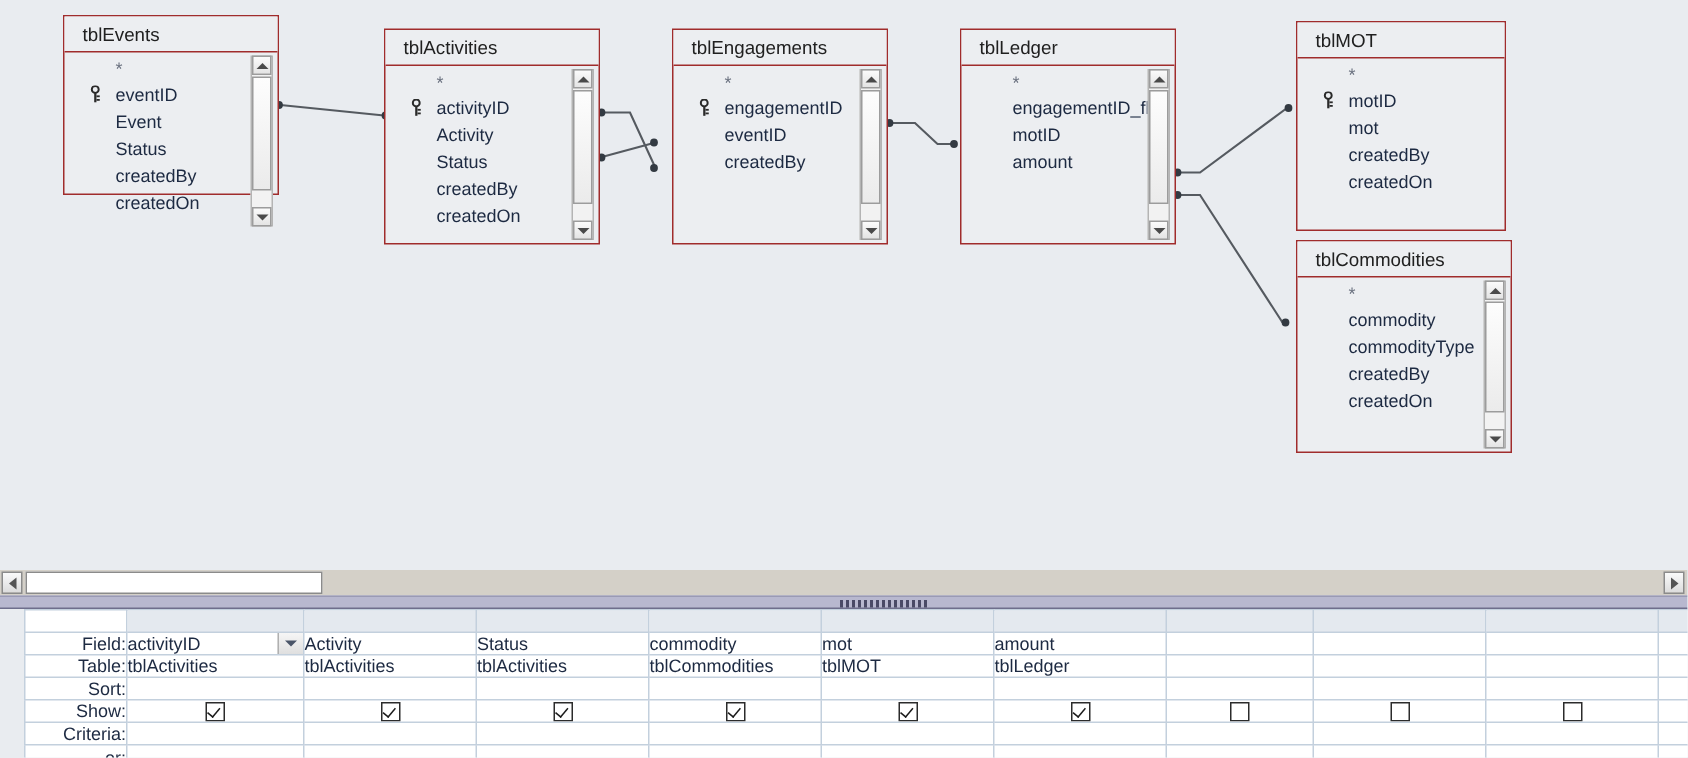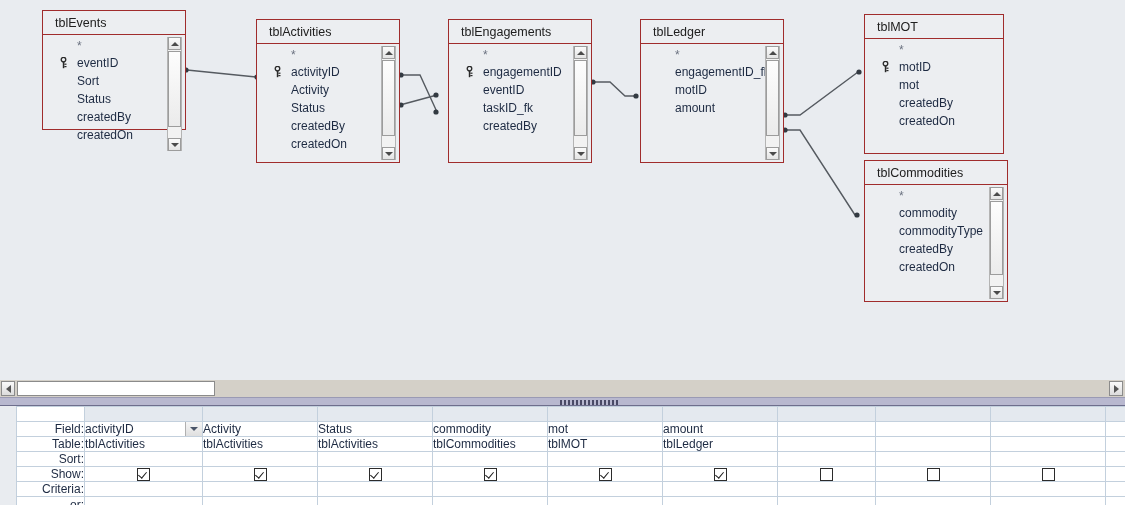--- a/index.html
+++ b/index.html
@@ -320,21 +320,21 @@
       <div class="table-box" style="left: 42px; top: 10px; width: 144px; height: 120px;">
         <div class="table-title">tblEvents</div>
         <div class="table-body" style="height: 119px;">
           <div class="field-row asterisk"><span>*</span></div>
           <div class="field-row"><svg class="key-icon" viewBox="0 0 9 12">
               <circle cx="4.5" cy="2.6" r="2.3" fill="none" stroke="#2a2a2a" stroke-width="1.3"></circle>
               <rect x="3.8" y="4.6" width="1.5" height="6.6" fill="#2a2a2a"></rect>
               <rect x="5.3" y="6.6" width="2.2" height="1.2" fill="#2a2a2a"></rect>
               <rect x="5.3" y="9.0" width="2.2" height="1.2" fill="#2a2a2a"></rect>
             </svg><span>eventID</span></div>
-          <div class="field-row"><span>Sort</span></div>
+          <div class="field-row"><span>Event</span></div>
           <div class="field-row"><span>Status</span></div>
           <div class="field-row"><span>createdBy</span></div>
           <div class="field-row"><span>createdOn</span></div>
           <div class="fl-scroll">
             <div class="fl-btn up">
               <span class="fl-arrow up"></span>
             </div>
             <div class="fl-thumb" style="height:76px"></div>
             <div class="fl-btn down">
               <span class="fl-arrow down"></span>
@@ -371,21 +371,20 @@
         <div class="table-title">tblEngagements</div>
         <div class="table-body" style="height: 119px;">
           <div class="field-row asterisk"><span>*</span></div>
           <div class="field-row"><svg class="key-icon" viewBox="0 0 9 12">
               <circle cx="4.5" cy="2.6" r="2.3" fill="none" stroke="#2a2a2a" stroke-width="1.3"></circle>
               <rect x="3.8" y="4.6" width="1.5" height="6.6" fill="#2a2a2a"></rect>
               <rect x="5.3" y="6.6" width="2.2" height="1.2" fill="#2a2a2a"></rect>
               <rect x="5.3" y="9.0" width="2.2" height="1.2" fill="#2a2a2a"></rect>
             </svg><span>engagementID</span></div>
           <div class="field-row"><span>eventID</span></div>
-          <div class="field-row"><span>taskID_fk</span></div>
           <div class="field-row"><span>createdBy</span></div>
           <div class="fl-scroll">
             <div class="fl-btn up">
               <span class="fl-arrow up"></span>
             </div>
             <div class="fl-thumb" style="height:76px"></div>
             <div class="fl-btn down">
               <span class="fl-arrow down"></span>
             </div>
           </div>

